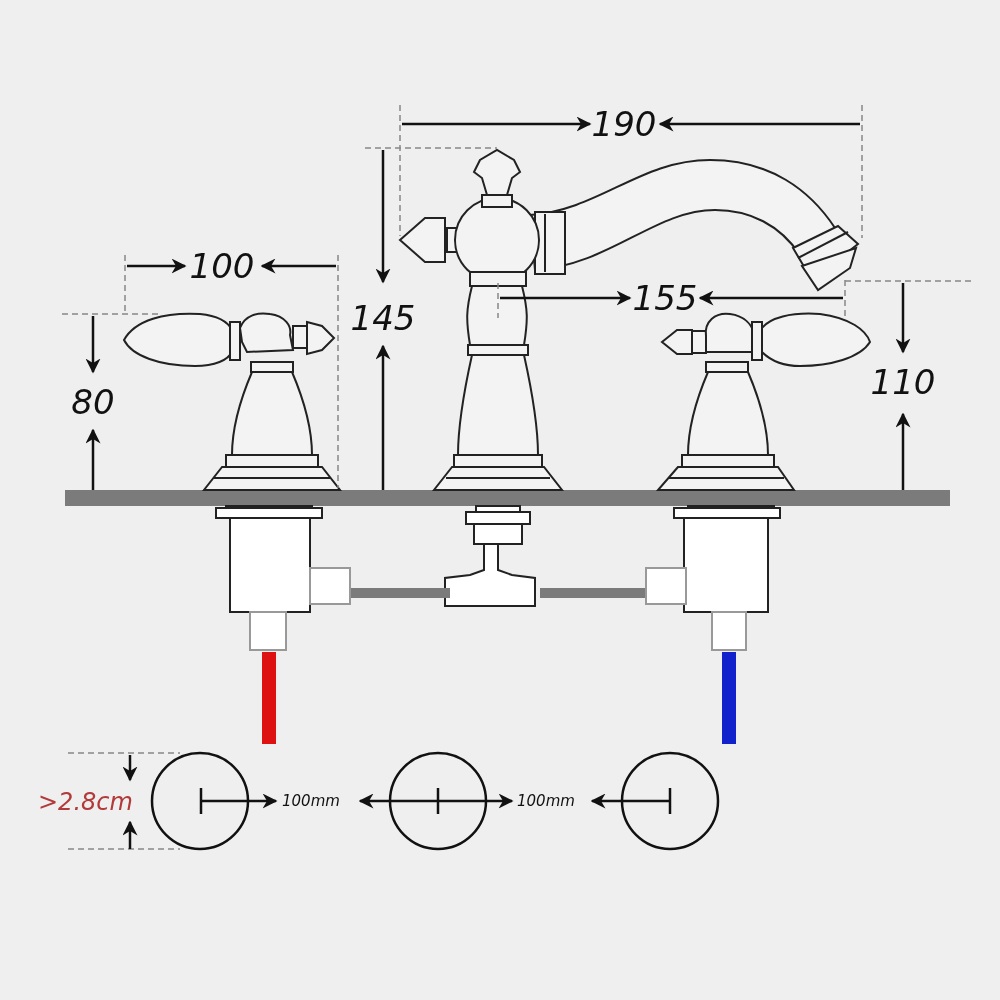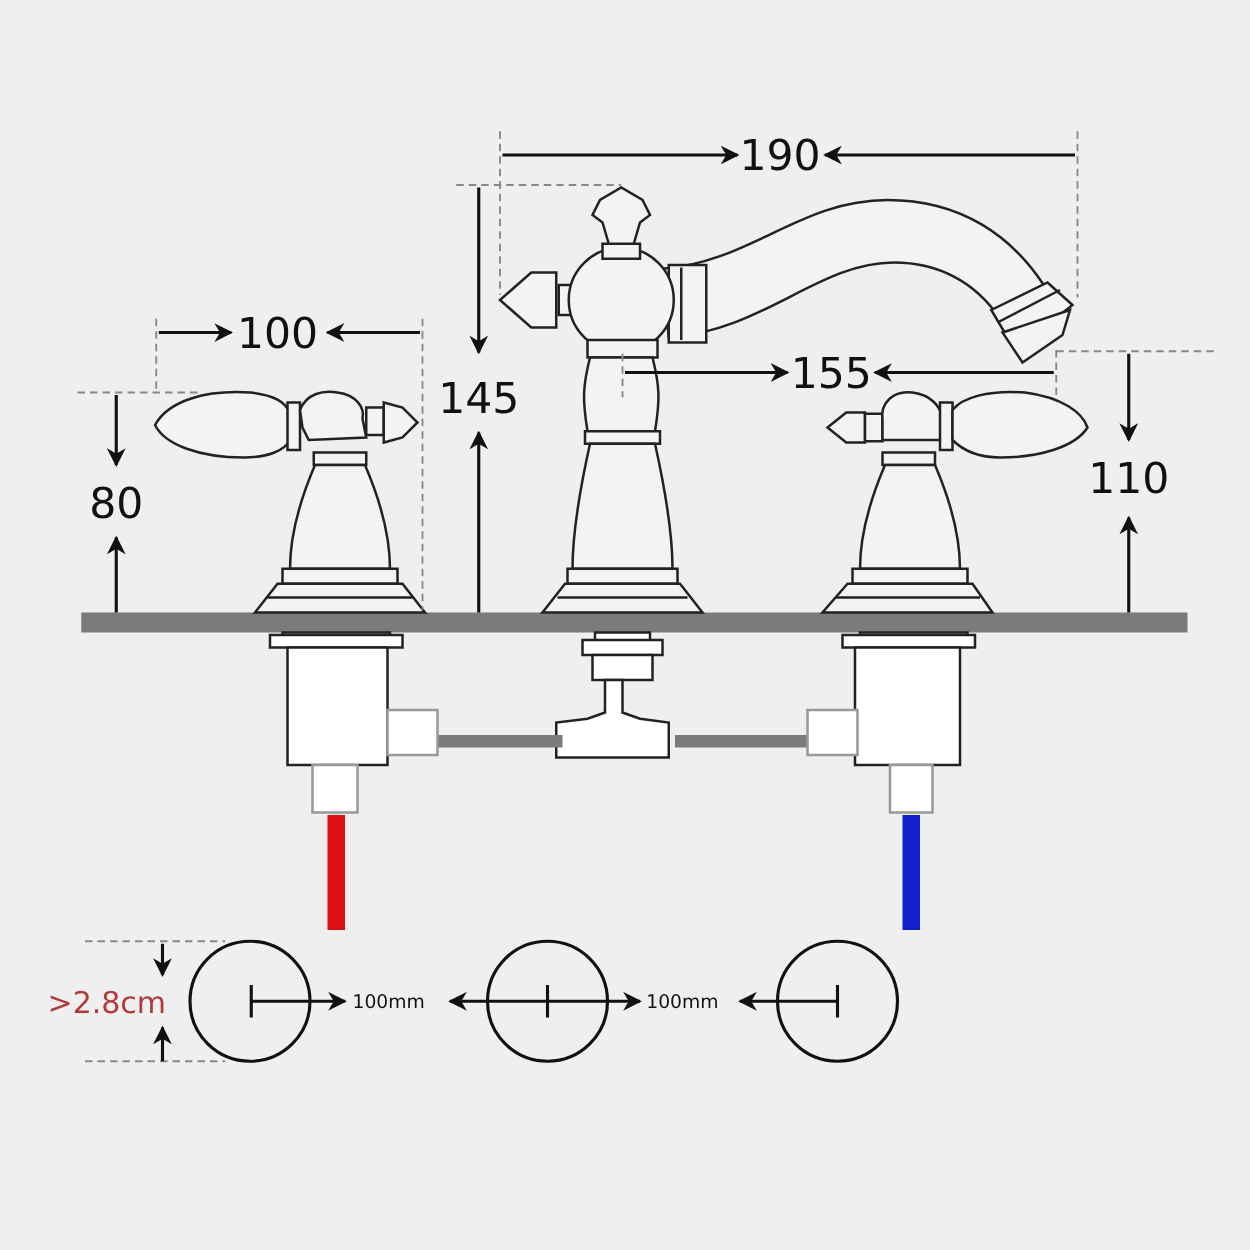--- a/index.html
+++ b/index.html
@@ -1,17 +1,17 @@
 <!DOCTYPE html>
 <html><head>
 <meta charset="utf-8">
 <style>
   html, body { margin: 0; padding: 0; background: #efefef; }
   body { width: 1000px; height: 1000px; overflow: hidden; position: relative; font-family: "DejaVu Sans", sans-serif; }
-  #stage { position: absolute; left: 0; top: 0; width: 1000px; height: 1000px; }
+  #stage { position: absolute; left: 0; top: 0; width: 1000px; height: 1000px; font-style: italic; }
   svg text.dim { font-family: "DejaVu Sans", sans-serif; font-size: 34px; fill: #111; }
   svg text.small { font-family: "DejaVu Sans", sans-serif; font-size: 15px; fill: #111; }
   svg text.red { font-family: "DejaVu Sans", sans-serif; font-size: 24px; fill: #b23a3a; }
   .outline { fill: #f3f3f3; stroke: #222; stroke-width: 2; }
   .outline-w { fill: #ffffff; stroke: #222; stroke-width: 2; }
   .ln { stroke: #222; stroke-width: 2; fill: none; }
   .dash { stroke: #888; stroke-width: 1.5; stroke-dasharray: 6 4; fill: none; }
   .arrow { stroke: #111; stroke-width: 2.5; fill: none; }
 </style>
 </head>

